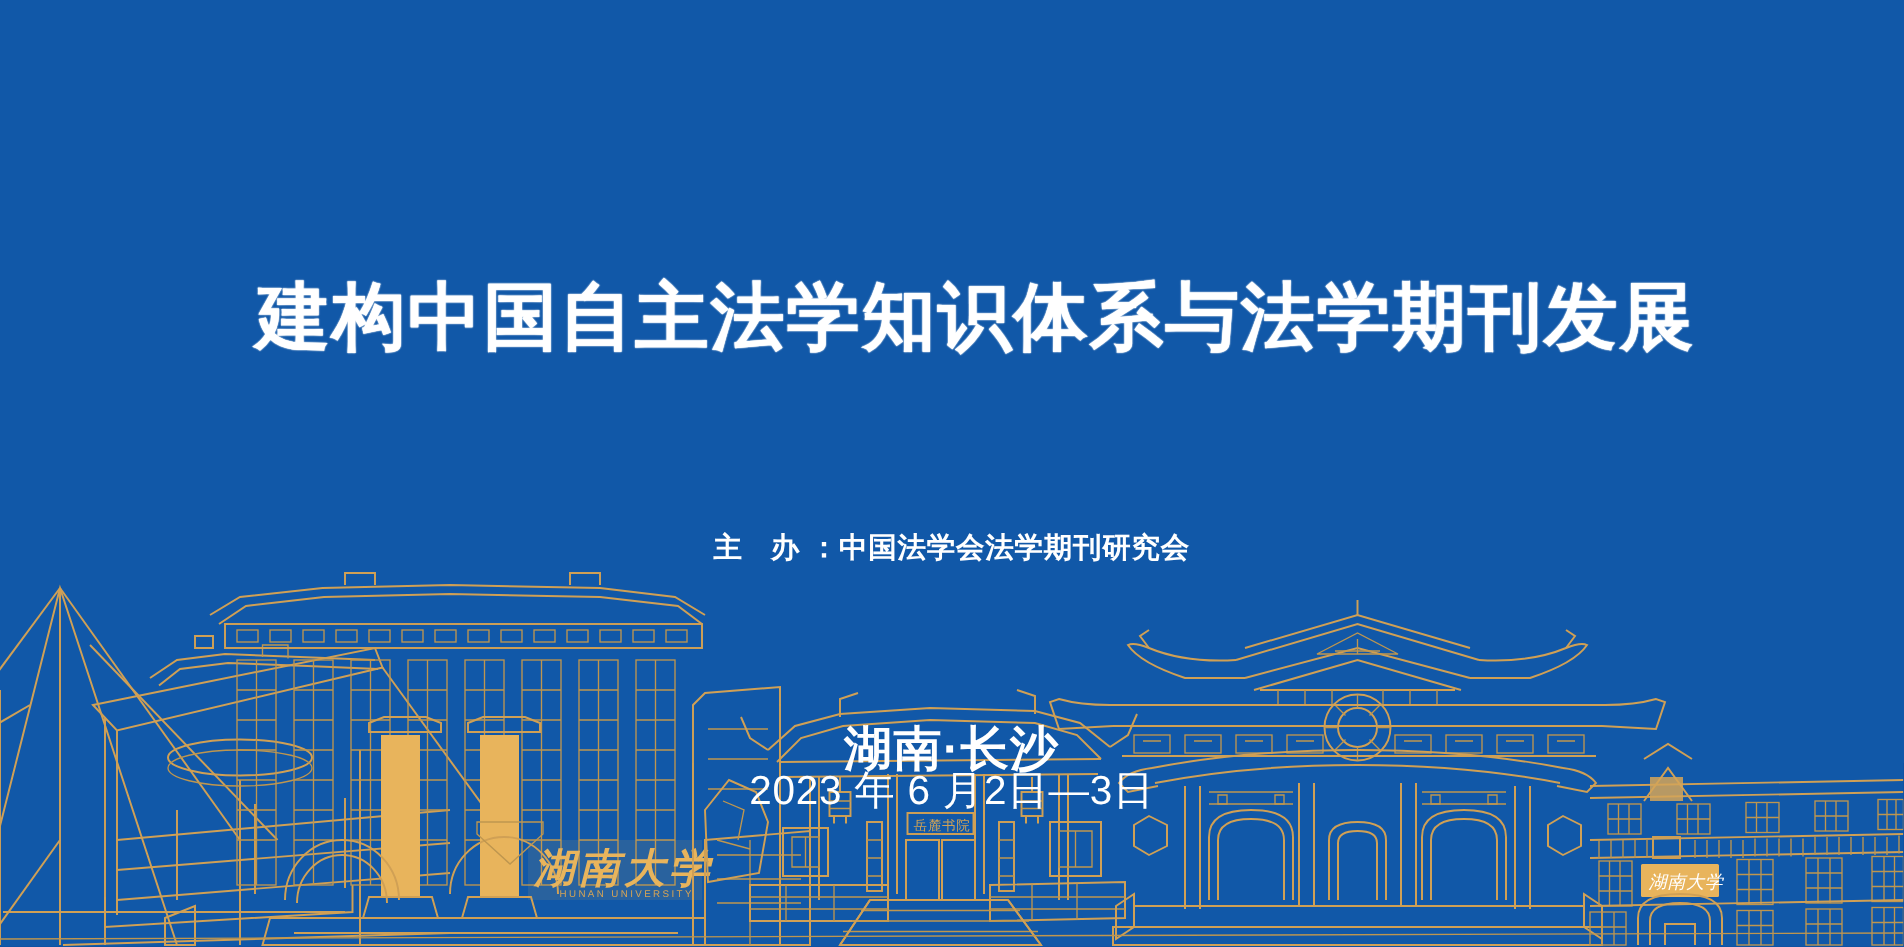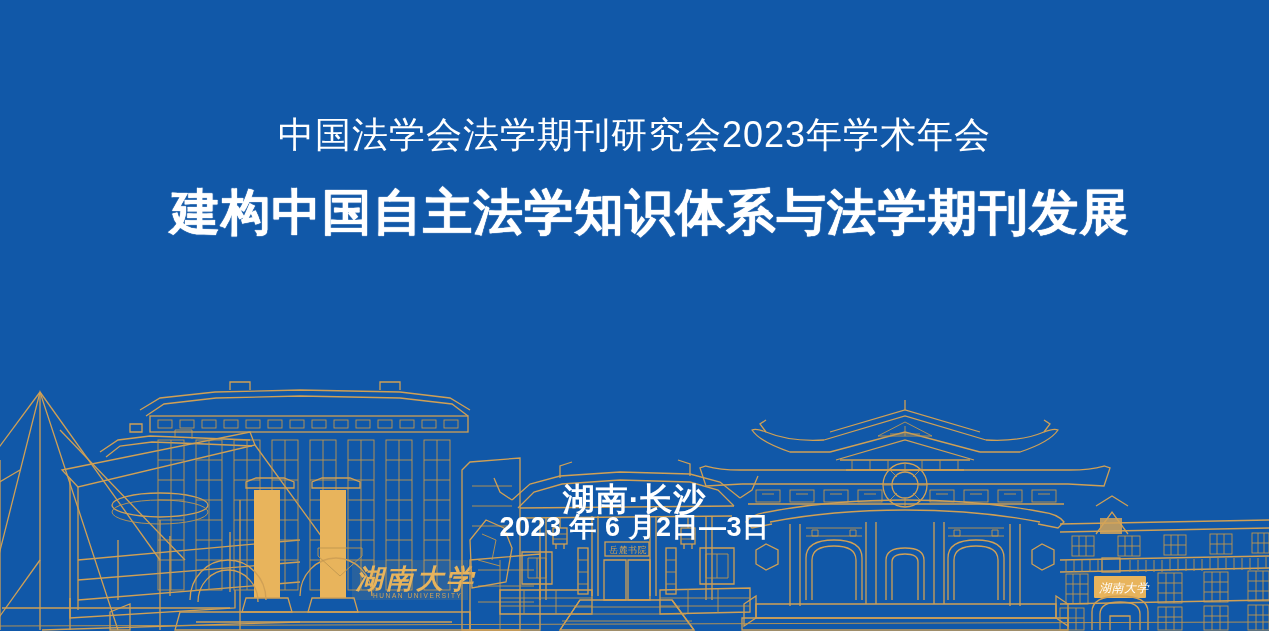--- a/index.html
+++ b/index.html
@@ -66,21 +66,21 @@
     text-align:center;
     color:#ffffff;
     font-size:32px;font-weight:bold;
     letter-spacing:1px;
     white-space:nowrap;
   }
   .date{
     position:absolute;left:0;top:509px;width:1269px;
     text-align:center;
     color:#ffffff;
-    font-size:27px;font-weight:bold;
+    font-size:27px;font-weight:normal;
     letter-spacing:0.5px;
     white-space:nowrap;
   }
 </style>
 </head>
 <body>
 
 <div id="poster">
 
   <svg id="skyline" viewBox="0 0 1269 631" width="1269" height="631" xmlns="http://www.w3.org/2000/svg">
@@ -419,24 +419,26 @@
         <path d="M1256 605 V630 M1263 605 V630 M1248 615 H1269"></path>
       </g>
       <path class="ln" d="M1060 604 L1269 600"></path>
     </g>
 
     <path class="thin" d="M0 626 L1269 622"></path>
   </svg>
 
   <div id="textlayer">
 
-    <div class="subtitle">中国法学会法学期刊研究会2023年学术年会</div>
 
     <div class="maintitle">建构中国自主法学知识体系与法学期刊发展</div>
 
     <div class="org-block">
+      <div class="org-line">
+        <span class="lbl">主 办</span><span>：</span><span>中国法学会法学期刊研究会</span>
+      </div>
     </div>
 
     <div class="place">湖南·长沙</div>
 
     <div class="date">2023 年 6 月2日—3日</div>
   </div>
 </div>
 
 </body></html>

